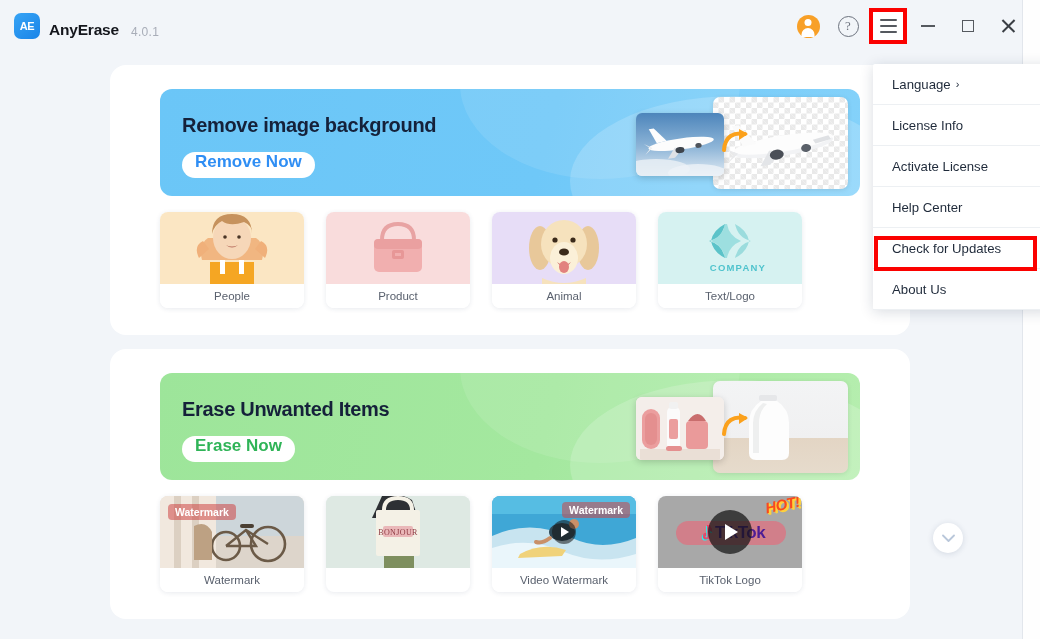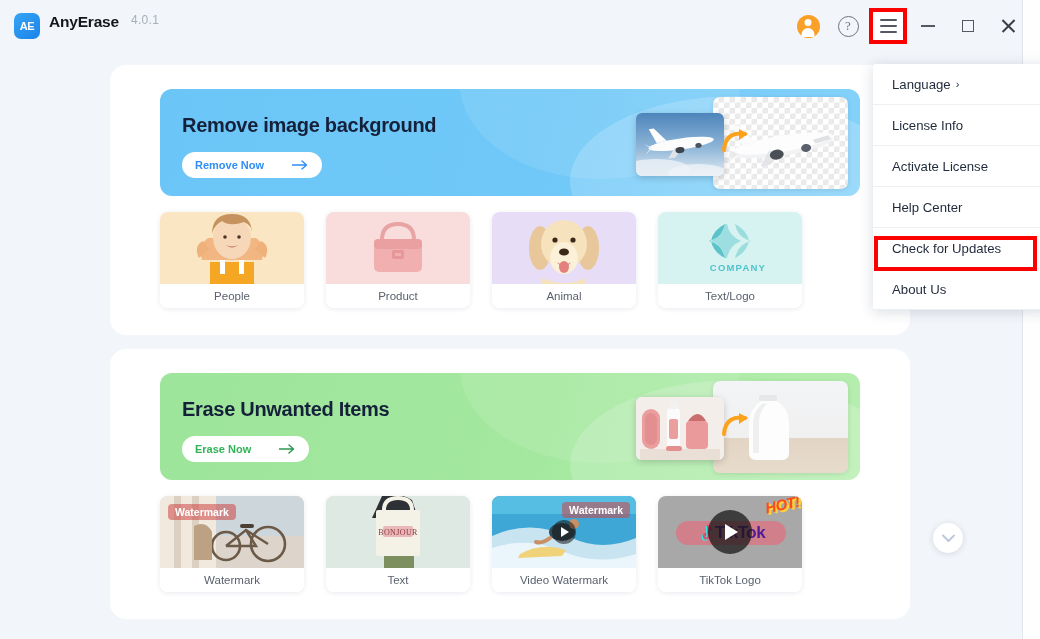--- a/index.html
+++ b/index.html
@@ -16,21 +16,21 @@
     overflow: hidden;
   }
 
   
   #titlebar {
     position: absolute; left: 0; top: 0;
     width: 1040px; height: 52px;
     background: #f2f5f9;
     display: flex; align-items: center;
   }
-  #brand { display: flex; align-items: flex-start; gap: 9px; margin-left: 14px; }
+  #brand { display: flex; align-items: flex-end; gap: 9px; margin-left: 14px; }
   #logo-box {
     width: 26px; height: 26px; border-radius: 7px;
     background: linear-gradient(140deg,#37a4f5,#1a84e8);
     display: flex; align-items: center; justify-content: center;
     color: #fff; font-size: 11px; font-weight: bold; letter-spacing: -0.5px;
   }
   #app-name { font-size: 15.5px; font-weight: bold; color: #14161c; letter-spacing: -0.2px; }
   #app-version { font-size: 12px; color: #a8adb8; margin-left: 3px; letter-spacing: 0.3px; }
 
   #win-controls {
@@ -132,21 +132,21 @@
   .hero-title {
     position: absolute; left: 22px; top: 25px;
     font-size: 20px; font-weight: bold; color: #15213a;
     letter-spacing: -0.3px;
   }
   .hero-btn {
     position: absolute; left: 22px; top: 63px;
     height: 26px; padding: 0 13px;
     background: #fff; border-radius: 14px;
     display: inline-flex; align-items: center; gap: 28px;
-    font-size: 11px; font-weight: bold;
+    font-size: 17px; font-weight: bold; flex-direction: column;
   }
   #btn-remove-label { color: #2f8ef4; }
   #btn-erase-label  { color: #2fb457; }
   .arrow-svg { display: block; }
 
   
   .ba-wrap { position: absolute; right: 6px; top: 3px; width: 240px; height: 102px; }
   .ba-after {
     position: absolute; right: 6px; top: 5px; width: 135px; height: 92px;
     border-radius: 7px; overflow: hidden; background: #fff;
@@ -464,21 +464,20 @@
             <svg width="144" height="72" viewBox="0 0 144 72">
               <rect width="144" height="72" fill="#dee9e3"></rect>
               <path d="M56 0 q18 -4 30 4 l6 18 -46 0z" fill="#2d3034"></path>
               <rect x="58" y="54" width="30" height="18" fill="#7e8f5f"></rect>
               <path d="M58 14 q0 -12 14 -12 q14 0 14 12" stroke="#f4f1e6" stroke-width="4" fill="none"></path>
               <rect x="50" y="14" width="44" height="46" rx="2" fill="#f4f1e6"></rect>
               <rect x="57" y="30" width="30" height="11" rx="2" fill="#e8aeb0" opacity=".85"></rect>
               <text x="72" y="39" text-anchor="middle" font-family="Liberation Serif, serif" font-size="8" fill="#8f3a43" letter-spacing="0.4">BONJOUR</text>
             </svg>
           </div>
-          <div class="tile-label">Text</div>
         </div>
 
         <div class="tile" style="left:332px;">
           <div class="tile-img">
             <svg width="144" height="72" viewBox="0 0 144 72">
               <rect width="144" height="72" fill="#3fa7d6"></rect>
               <rect x="0" y="0" width="144" height="18" fill="#56bde3"></rect>
               <path d="M0 40 q40 -18 80 2 q30 14 64 0 l0 30 -144 0z" fill="#c8e4f0"></path>
               <path d="M0 52 q36 -12 72 4 q34 14 72 2 l0 14 -144 0z" fill="#eaf6fb"></path>
               <path d="M28 58 q22 -12 46 -4 l-4 6 -44 2z" fill="#f0d27a"></path>

